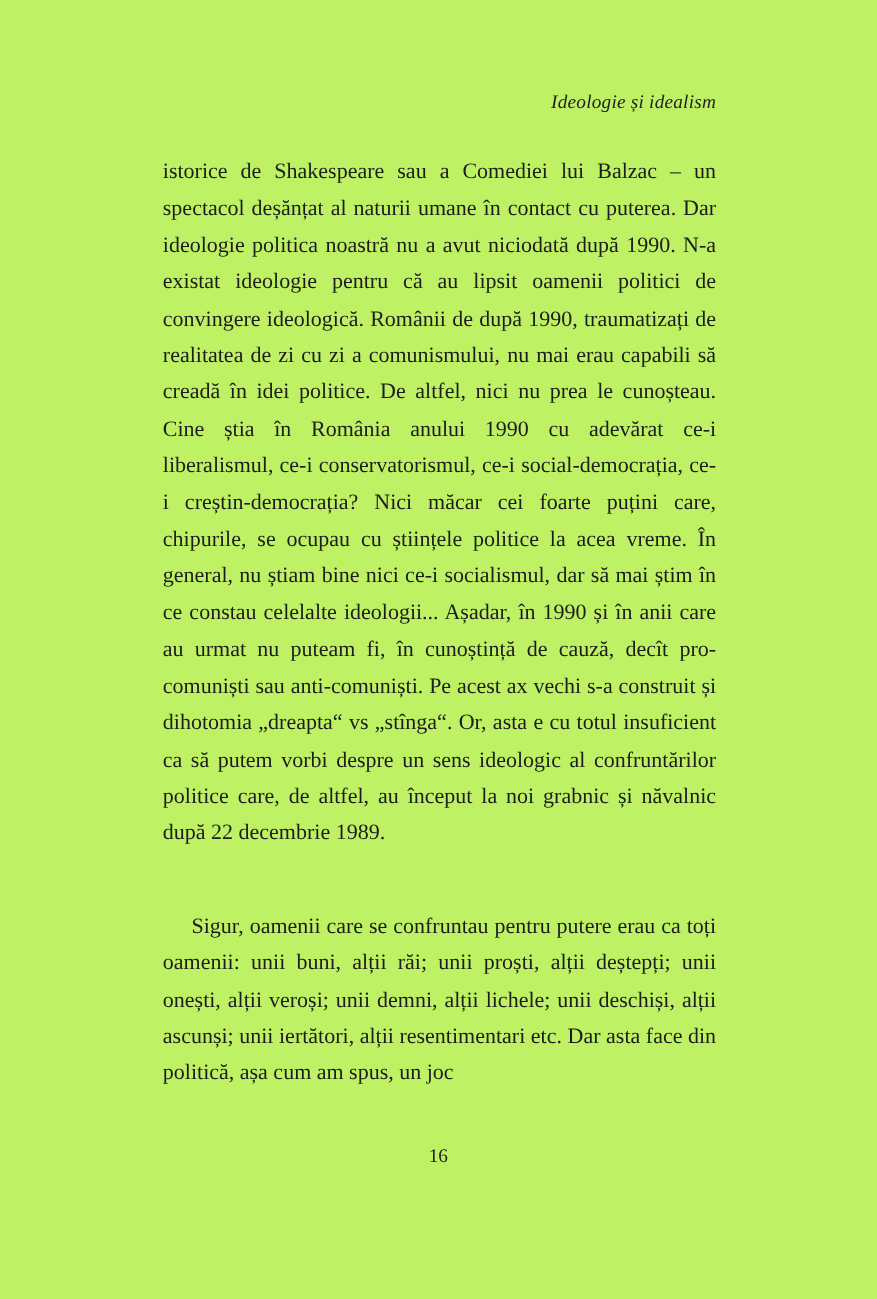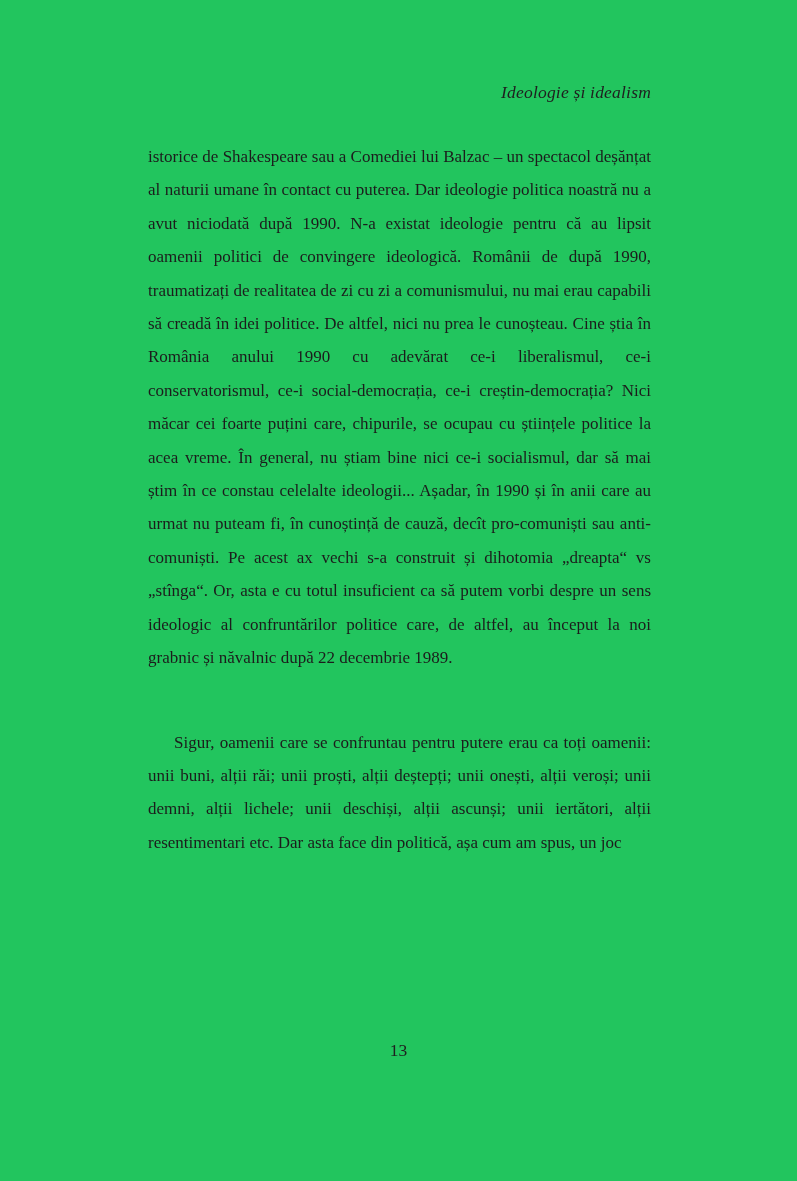--- a/index.html
+++ b/index.html
@@ -4,42 +4,42 @@
   <style>
     html, body {
       margin: 0;
       padding: 0;
       background: #ffffff;
     }
     .page {
       position: relative;
       width: 797px;
       height: 1181px;
-      background: #22c55e;
+      background: #bef264;
       font-family: "Liberation Serif", serif;
       color: #1c1c1c;
       overflow: hidden;
     }
     .running-head {
       position: absolute;
       top: 82px;
       left: 148px;
       width: 503px;
       text-align: right;
       font-style: italic;
       font-size: 17.5px;
       letter-spacing: 0.2px;
       color: #1f1f1f;
     }
     .body-text {
       position: absolute;
       top: 140px;
       left: 148px;
       width: 503px;
-      font-size: 17px;
+      font-size: 20px;
       line-height: 33.4px;
       text-align: justify;
       color: #1c1c1c;
     }
     .para {
       margin: 0;
       padding: 0;
     }
     .para.indented {
       margin-top: 51px;
@@ -62,15 +62,15 @@
 
   <div class="running-head">
     <span>Ideologie și idealism</span>
   </div>
 
   <div class="body-text">
     <p class="para">istorice de Shakespeare sau a Comediei lui Balzac – un spectacol deșănțat al naturii umane în contact cu puterea. Dar ideologie politica noastră nu a avut niciodată după 1990. N-a existat ideologie pentru că au lipsit oamenii politici de convingere ideologică. Românii de după 1990, traumatizați de realitatea de zi cu zi a comunismului, nu mai erau capabili să creadă în idei politice. De altfel, nici nu prea le cunoșteau. Cine știa în România anului 1990 cu adevărat ce-i liberalismul, ce-i conservatorismul, ce-i social-democrația, ce-i creștin-democrația? Nici măcar cei foarte puțini care, chipurile, se ocupau cu științele politice la acea vreme. În general, nu știam bine nici ce-i socialismul, dar să mai știm în ce constau celelalte ideologii... Așadar, în 1990 și în anii care au urmat nu puteam fi, în cunoștință de cauză, decît pro-comuniști sau anti-comuniști. Pe acest ax vechi s-a construit și dihotomia „dreapta“ vs „stînga“. Or, asta e cu totul insuficient ca să putem vorbi despre un sens ideologic al confruntărilor politice care, de altfel, au început la noi grabnic și năvalnic după 22 decembrie 1989.</p>
     <p class="para indented">Sigur, oamenii care se confruntau pentru putere erau ca toți oamenii: unii buni, alții răi; unii proști, alții deștepți; unii onești, alții veroși; unii demni, alții lichele; unii deschiși, alții ascunși; unii iertători, alții resentimentari etc. Dar asta face din politică, așa cum am spus, un joc</p>
   </div>
 
-  <div class="folio">13</div>
+  <div class="folio">16</div>
 
 </div>
 
 </body></html>

